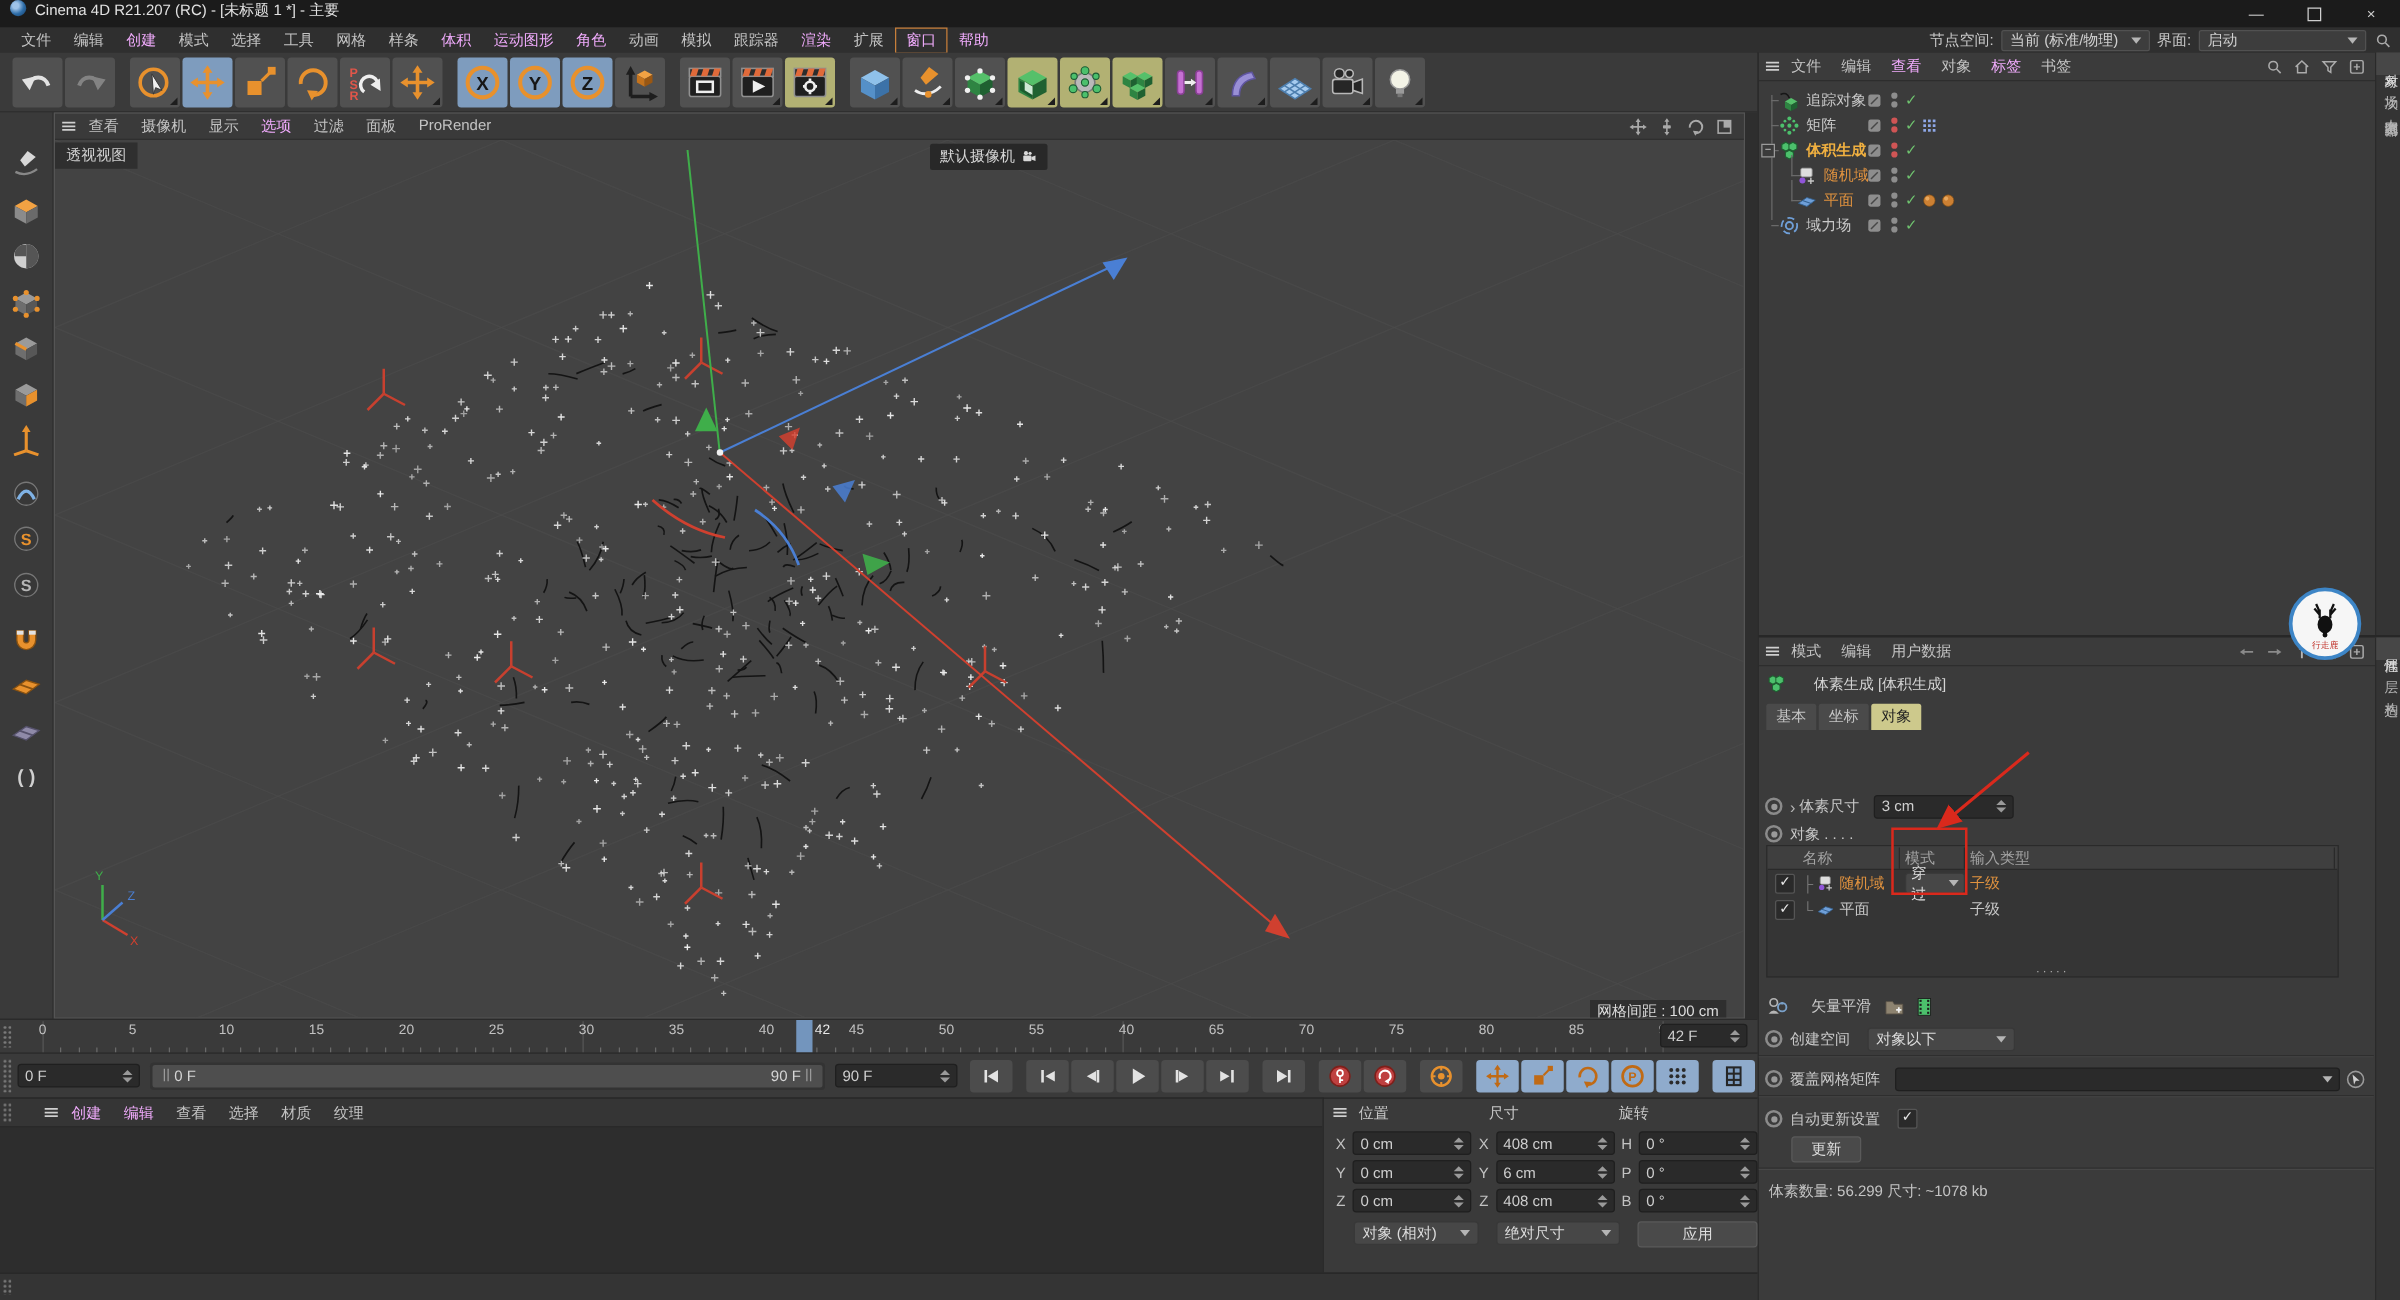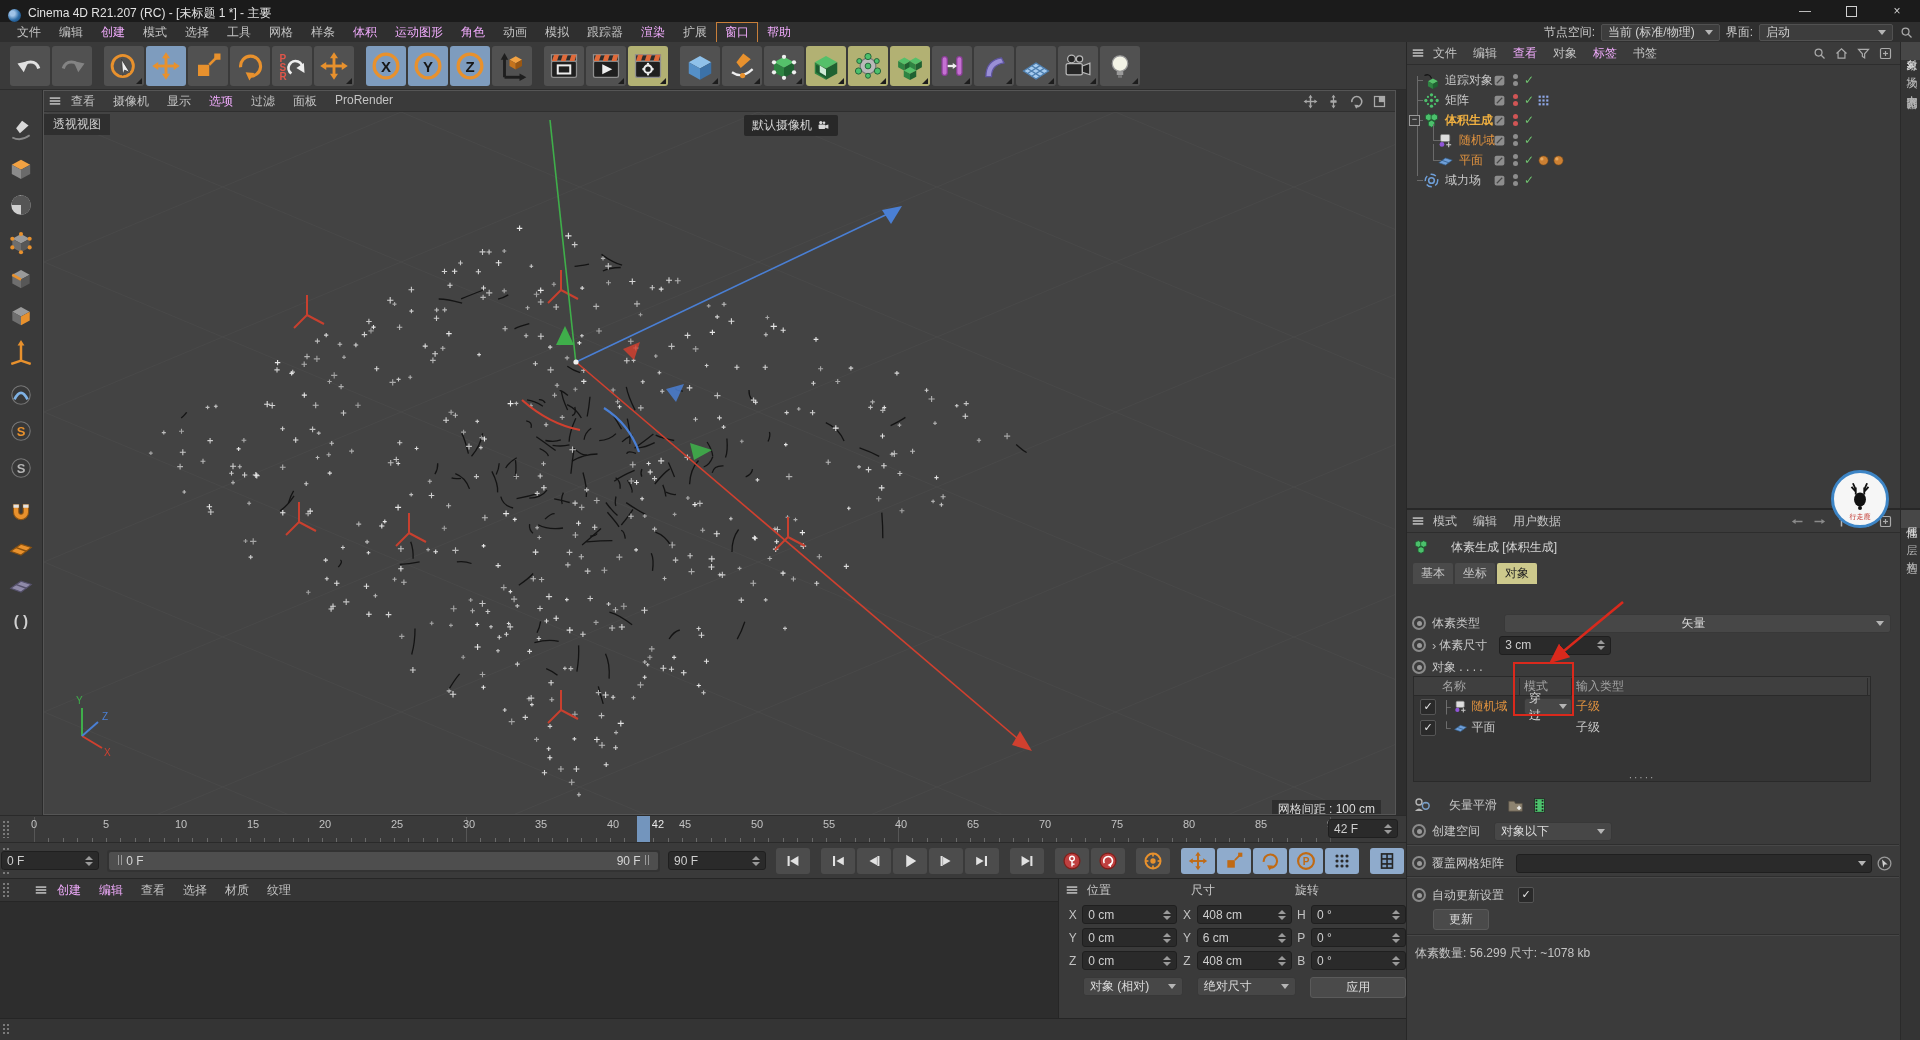--- a/index.html
+++ b/index.html
@@ -1,20 +1,20 @@
 <!DOCTYPE html>
 <html><head>
 <meta charset="utf-8">
 <style>
   html,body{margin:0;padding:0}
   body{width:1920px;height:1040px;overflow:hidden;position:relative;background:#2e2e2e;
        font-family:"Liberation Sans","DejaVu Sans",sans-serif;font-size:12px;color:#c8c8c8;}
   .abs{position:absolute}
   
-  #titlebar{left:0;top:0;width:1920px;height:22px;background:#1b1b1b;display:flex;align-items:flex-end}
+  #titlebar{left:0;top:0;width:1920px;height:22px;background:#1b1b1b;display:flex;align-items:flex-start}
   #app-logo{width:13px;height:13px;border-radius:50%;margin:0 7px 0 8px;
     background:radial-gradient(circle at 35% 35%,#9fc3e8 0 20%,#2e6da8 55%,#123a63 100%);flex:none}
   #titlebar .ttl{color:#e2e2e2;font-size:12px}
   #win-controls{margin-left:auto;display:flex;height:22px}
   .wc{width:46px;height:22px;display:flex;align-items:center;justify-content:center;color:#cfcfcf;font-size:12px}
   .wc .sq{width:9px;height:9px;border:1px solid #cfcfcf;display:block}
   
   #menubar{left:0;top:22px;width:1920px;height:20px;background:#2f2f2f;display:flex;align-items:center;border-bottom:1px solid #242424}
   #menu-items{display:flex;align-items:center;padding-left:8px}
   .mitem{padding:2px 9px;color:#c3c3c3;white-space:nowrap}
@@ -100,21 +100,21 @@
   .handle{position:absolute;left:2px;top:4px;bottom:4px;width:7px;
           background-image:radial-gradient(#7a7a7a 1px,transparent 1.2px);background-size:4px 4px}
   #ruler{position:absolute;left:12px;top:0;width:1320px;height:27px;overflow:hidden}
   .tick{position:absolute;bottom:0;width:1px;height:5px;background:#6a6a6a}
   .tick.big{height:26px;background:#565656}
   .ticklabel{position:absolute;top:2px;color:#c2c2c2;font-size:11px}
   #cur-frame-box{position:absolute;right:8px;top:3px;width:58px}
   #frame-marker{position:absolute;top:0;height:27px;width:13px;background:#7395bd}
   
   #transport{left:0;top:842px;width:1406px;height:36px;background:#3a3a3a;border-top:1px solid #2a2a2a;
-             display:flex;align-items:center;box-sizing:border-box;padding-left:1px}
+             display:flex;align-items:center;box-sizing:border-box;padding-left:14px}
   #range-slider{flex:1;height:22px;background:#333;border-radius:3px;margin:0 8px;position:relative;display:flex;align-items:center}
   #range-inner{position:absolute;left:2px;right:2px;top:2px;bottom:2px;background:#4e4e4e;border-radius:2px;
                display:flex;align-items:center;justify-content:space-between;padding:0 8px;color:#d5d5d5}
   .gripbar{display:inline-block;width:1px;height:10px;background:#9a9a9a;margin:0 1px}
   .trbtn{width:34px;height:26px;border-radius:3px;background:#4c4c4c;display:flex;align-items:center;justify-content:center;margin-right:2px;flex:none}
   .trbtn.blue{background:#8fabcc}
   .trbtn.gap{margin-left:9px}
   
   #matman{left:0;top:878px;width:1058px;height:140px;background:#2d2d2d;border-top:1px solid #262626;box-sizing:border-box}
   #matman-menu{height:22px;background:#353535;display:flex;align-items:center;border-bottom:1px solid #262626;position:relative;padding-left:34px}
@@ -1595,31 +1595,20 @@
       <span style="margin-left:22px;color:#d5d5d5">体素生成 [体积生成]</span>
     </div>
 
     <div class="am-row" style="top:52px;padding-left:6px" id="am-tabs">
         <span class="tab">基本</span>
         <span class="tab">坐标</span>
         <span class="tab active">对象</span>
       </div>
 
 
-    <div class="am-row" style="top:102px">
-      <span class="radio">
-          <i></i>
-        </span>
-      <span style="width:72px">体素类型</span>
-      <span class="drop" style="flex:1;margin-right:8px">
-        <span></span>
-          <span>矢量</span>
-          <span class="chev"></span>
-      </span>
-    </div>
 
     <div class="am-row" style="top:124px">
       <span class="radio">
           <i></i>
         </span>
       <span class="txtico" style="margin-right:3px">›</span>
       <span style="width:60px">体素尺寸</span>
       <span class="field" style="width:100px">
         <span>3 cm</span>
         <span class="spin">

